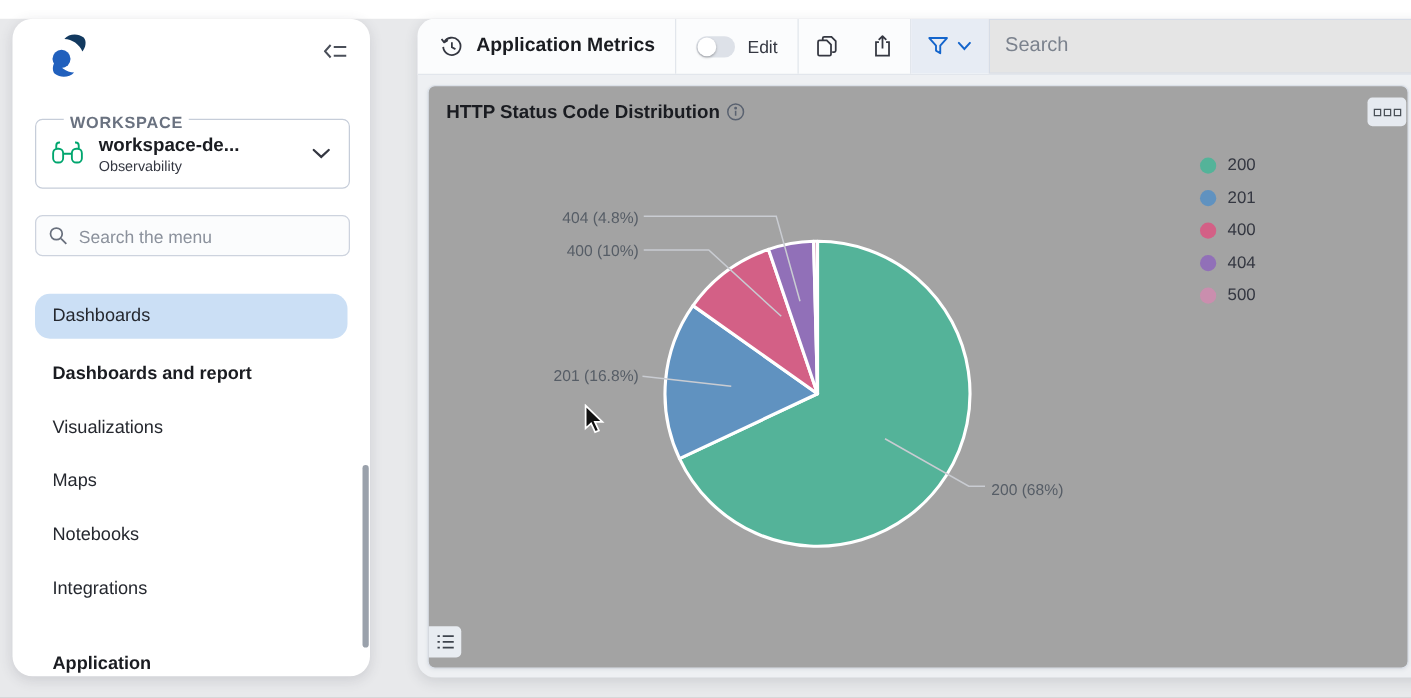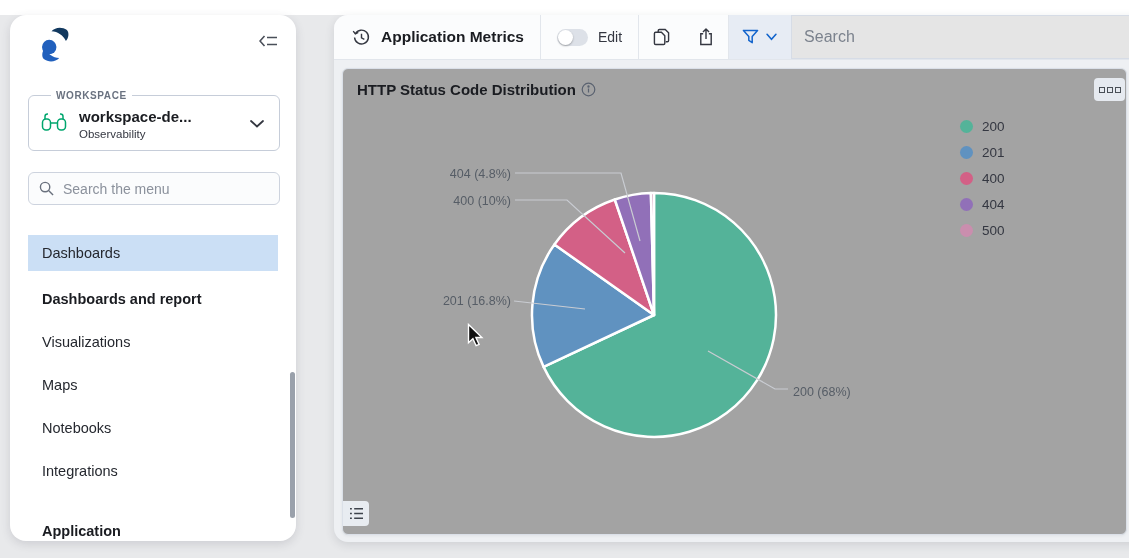--- a/index.html
+++ b/index.html
@@ -10,35 +10,35 @@
   
   .sidebar-card { position:absolute; left:10px; top:15px; width:286px; height:526px;
     background:#ffffff; border-radius:16px; box-shadow:0 3px 10px rgba(60,64,80,.16); overflow:hidden; }
   .sb-header { position:relative; height:58px; padding:10px 16px 0 24px; }
   .logo-svg { position:absolute; left:26px; top:11px; }
   .collapse-btn { position:absolute; right:14px; top:16px; width:26px; height:22px; border:none;
     background:transparent; color:#4a4f59; cursor:pointer; }
   .workspace-box { position:relative; margin:22px 16px 0 18px; border:1px solid #c6cdd9;
     border-radius:6px; padding:12px 14px 10px 12px; display:flex; align-items:center; }
   .workspace-legend { position:absolute; top:-6px; left:22px; background:#fff; padding:0 5px;
-    font-size:10px; letter-spacing:.6px; color:#6a7280; font-weight:bold; }
+    font-size:13px; letter-spacing:.6px; color:#6a7280; font-weight:bold; }
   .ws-icon { color:#00a66e; margin-right:12px; flex:none; }
   .ws-text { flex:1; min-width:0; }
   .ws-name { font-size:15px; font-weight:bold; color:#1a1c21; white-space:nowrap; }
   .ws-type { font-size:11.5px; color:#343741; margin-top:3px; }
   .ws-chevron { color:#343741; flex:none; }
   .menu-search { margin:21px 16px 0 18px; height:33px; border:1px solid #cdd3de; border-radius:6px;
     background:#fbfcfd; display:flex; align-items:center; padding:0 10px; }
   .menu-search svg { color:#69707d; flex:none; }
   .menu-search input { border:none; outline:none; background:transparent; margin-left:9px;
     font-size:14px; color:#343741; width:200px; font-family:inherit; }
   .menu-search input::placeholder { color:#8b919c; }
   .nav { margin-top:30px; }
   .nav-item { font-size:14.5px; color:#25282f; padding:10px 12px; margin:0 18px 7px 20px;
-    border-radius:0; cursor:pointer; }
+    border-radius:12px; cursor:pointer; }
   .nav-item.selected { background:#cbdff5; margin-left:18px; padding-left:14px; }
   .nav-item.heading { font-weight:bold; color:#1a1c21; margin-top:10px; }
   .nav-item.heading.gap { margin-top:24px; }
   .sb-scrollbar { position:absolute; right:1px; top:357px; width:5px; height:146px;
     background:#9aa1ab; border-radius:3px; }
 
   
   .main-window { position:absolute; left:310px; top:15px; width:932px; height:527px;
     background:#eef0f3; border-radius:14px; box-shadow:0 3px 10px rgba(60,64,80,.14); overflow:hidden;margin-left:24px; }
   .topbar { position:relative; height:45px; background:#fbfcfd; border-bottom:1px solid #e2e6ec;
@@ -66,21 +66,21 @@
   .panel { position:absolute; left:8px; top:53px; width:785px; height:467px; background:#a3a3a3;
     border:1px solid #dbe0e8; border-radius:6px; box-shadow:0 1px 3px rgba(70,75,90,.08); }
   .panel-title-row { position:absolute; left:14px; top:12px; display:flex; align-items:center; }
   .panel-title { font-size:15px; font-weight:bold; color:#1a1c21; }
   .panel-info { color:#5a6270; margin-left:5px; display:flex; }
   .panel-options { position:absolute; top:9px; right:1px; width:31px; height:23px; background:#e6eaf0;
     border:none; border-radius:4px; display:flex; align-items:center; justify-content:center; gap:2px; cursor:pointer; }
   .panel-options i { width:6px; height:6px; border:1.5px solid #4a5057; display:block; }
   .chart-svg { position:absolute; left:0; top:0; }
   .legend { position:absolute; left:617px; top:44px; }
-  .legend-row { display:flex; align-items:center; height:26px; cursor:pointer; }
+  .legend-row { display:flex; align-items:flex-end; height:26px; cursor:pointer; }
   .legend-dot { width:13px; height:13px; border-radius:50%; margin-right:9px; flex:none; }
   .legend-label { font-size:13.5px; color:#343741; }
   .legend-toggle { position:absolute; left:0; bottom:8px; width:26px; height:25px; background:#e8ecf1;
     border:none; border-radius:0 4px 4px 0; display:flex; align-items:center; justify-content:center;
     color:#3e444d; cursor:pointer; }
 
   .mouse-cursor { position:absolute; left:467px; top:323px; pointer-events:none; z-index:50; }
 </style>
 </head>
 <body>

